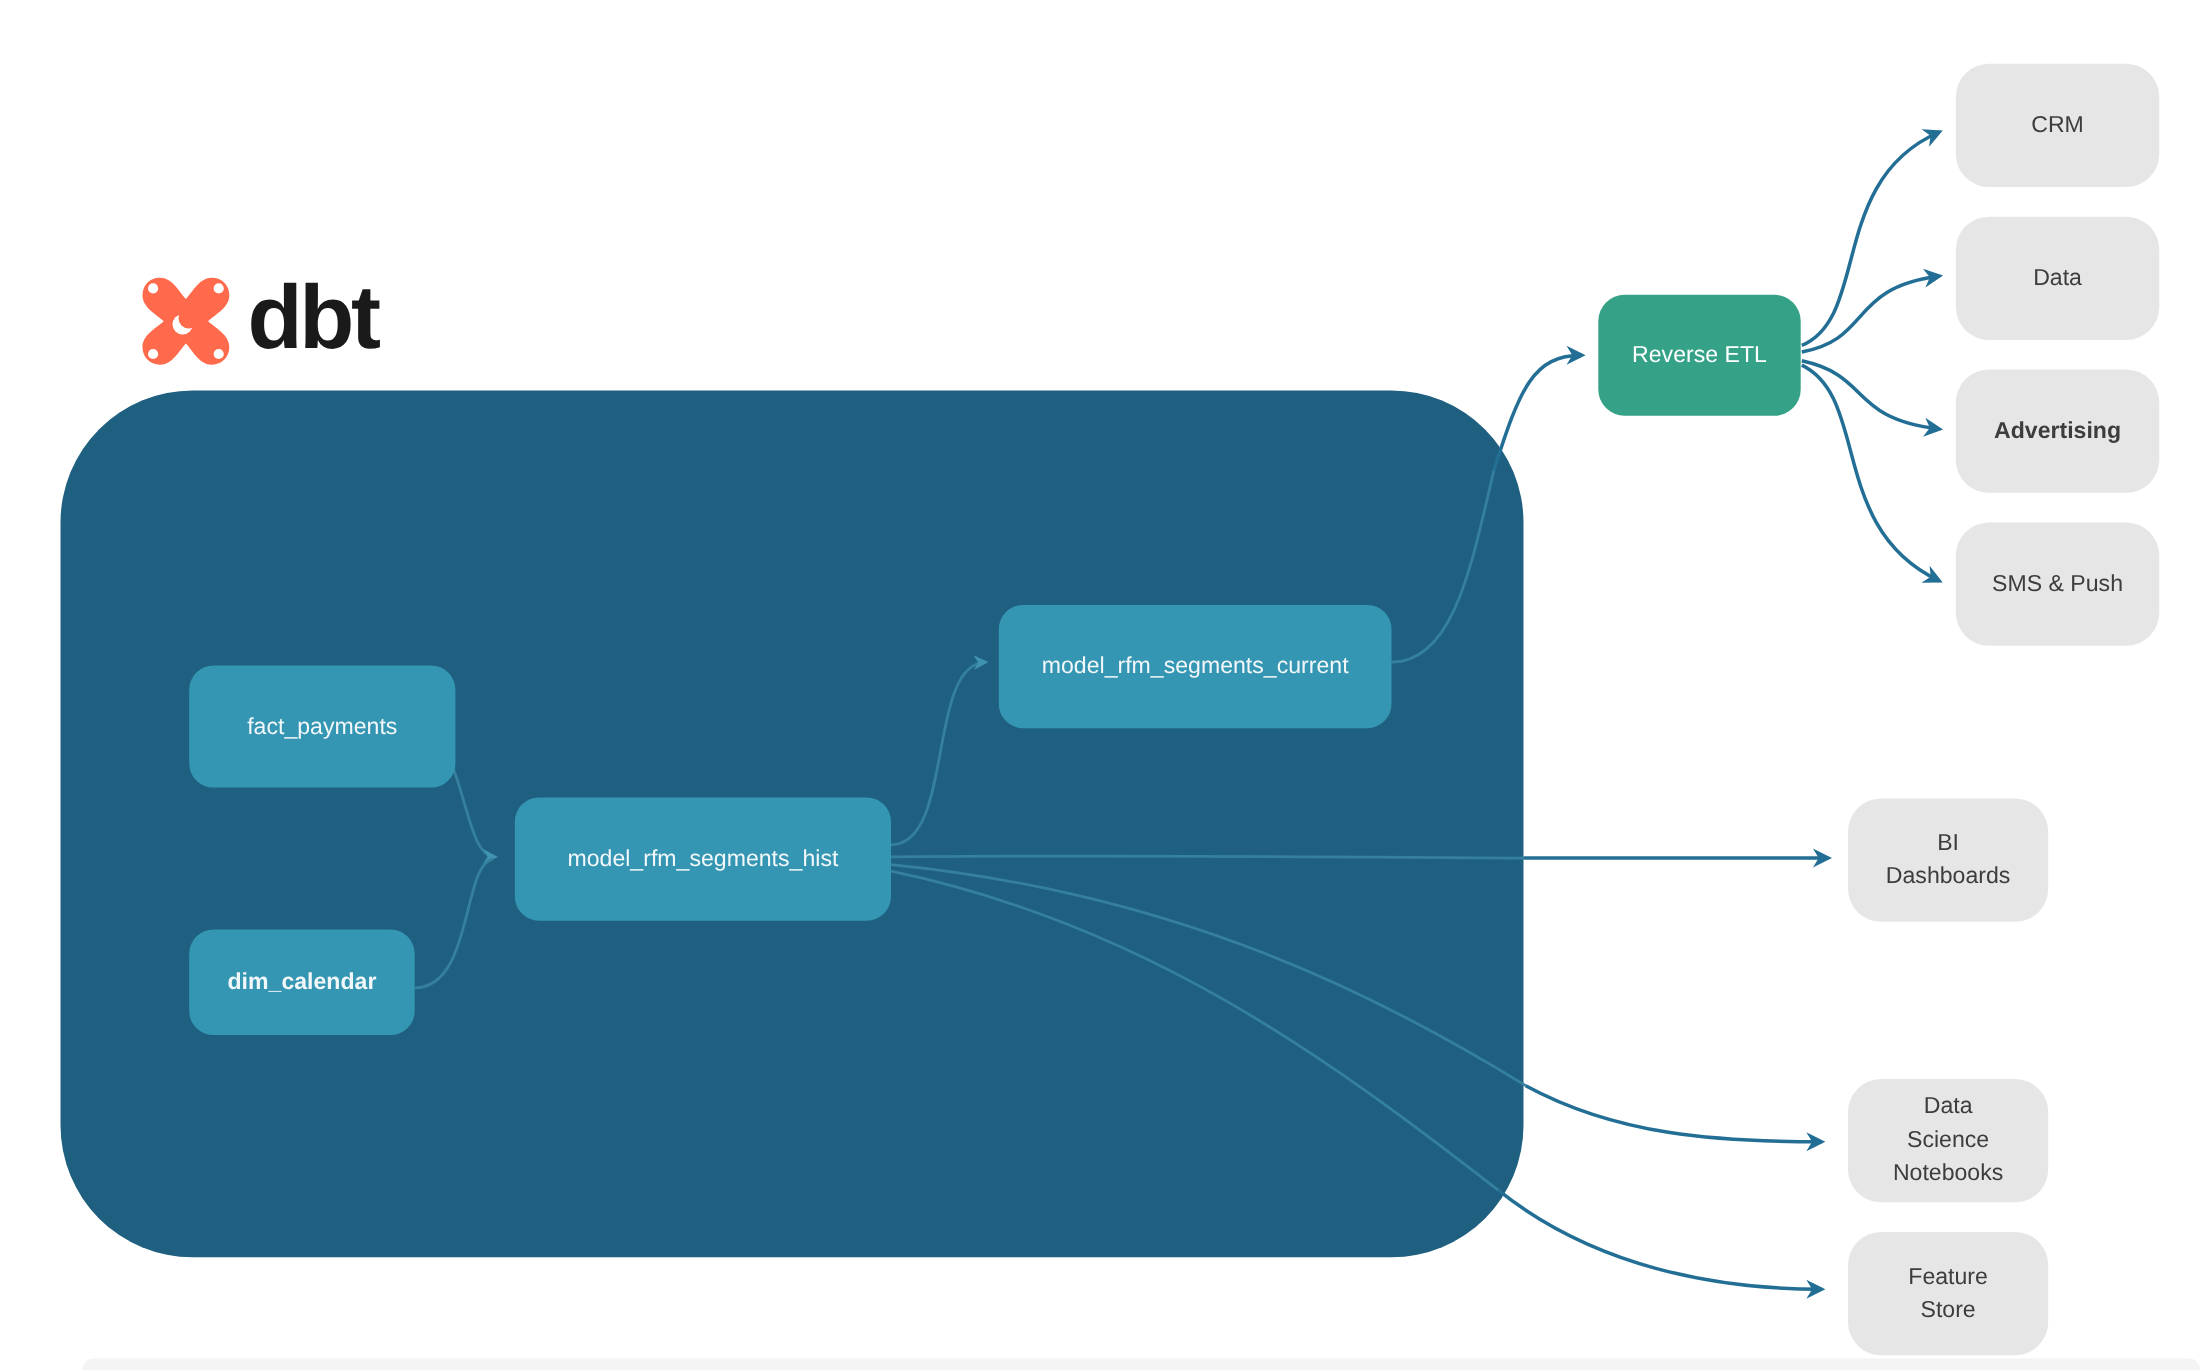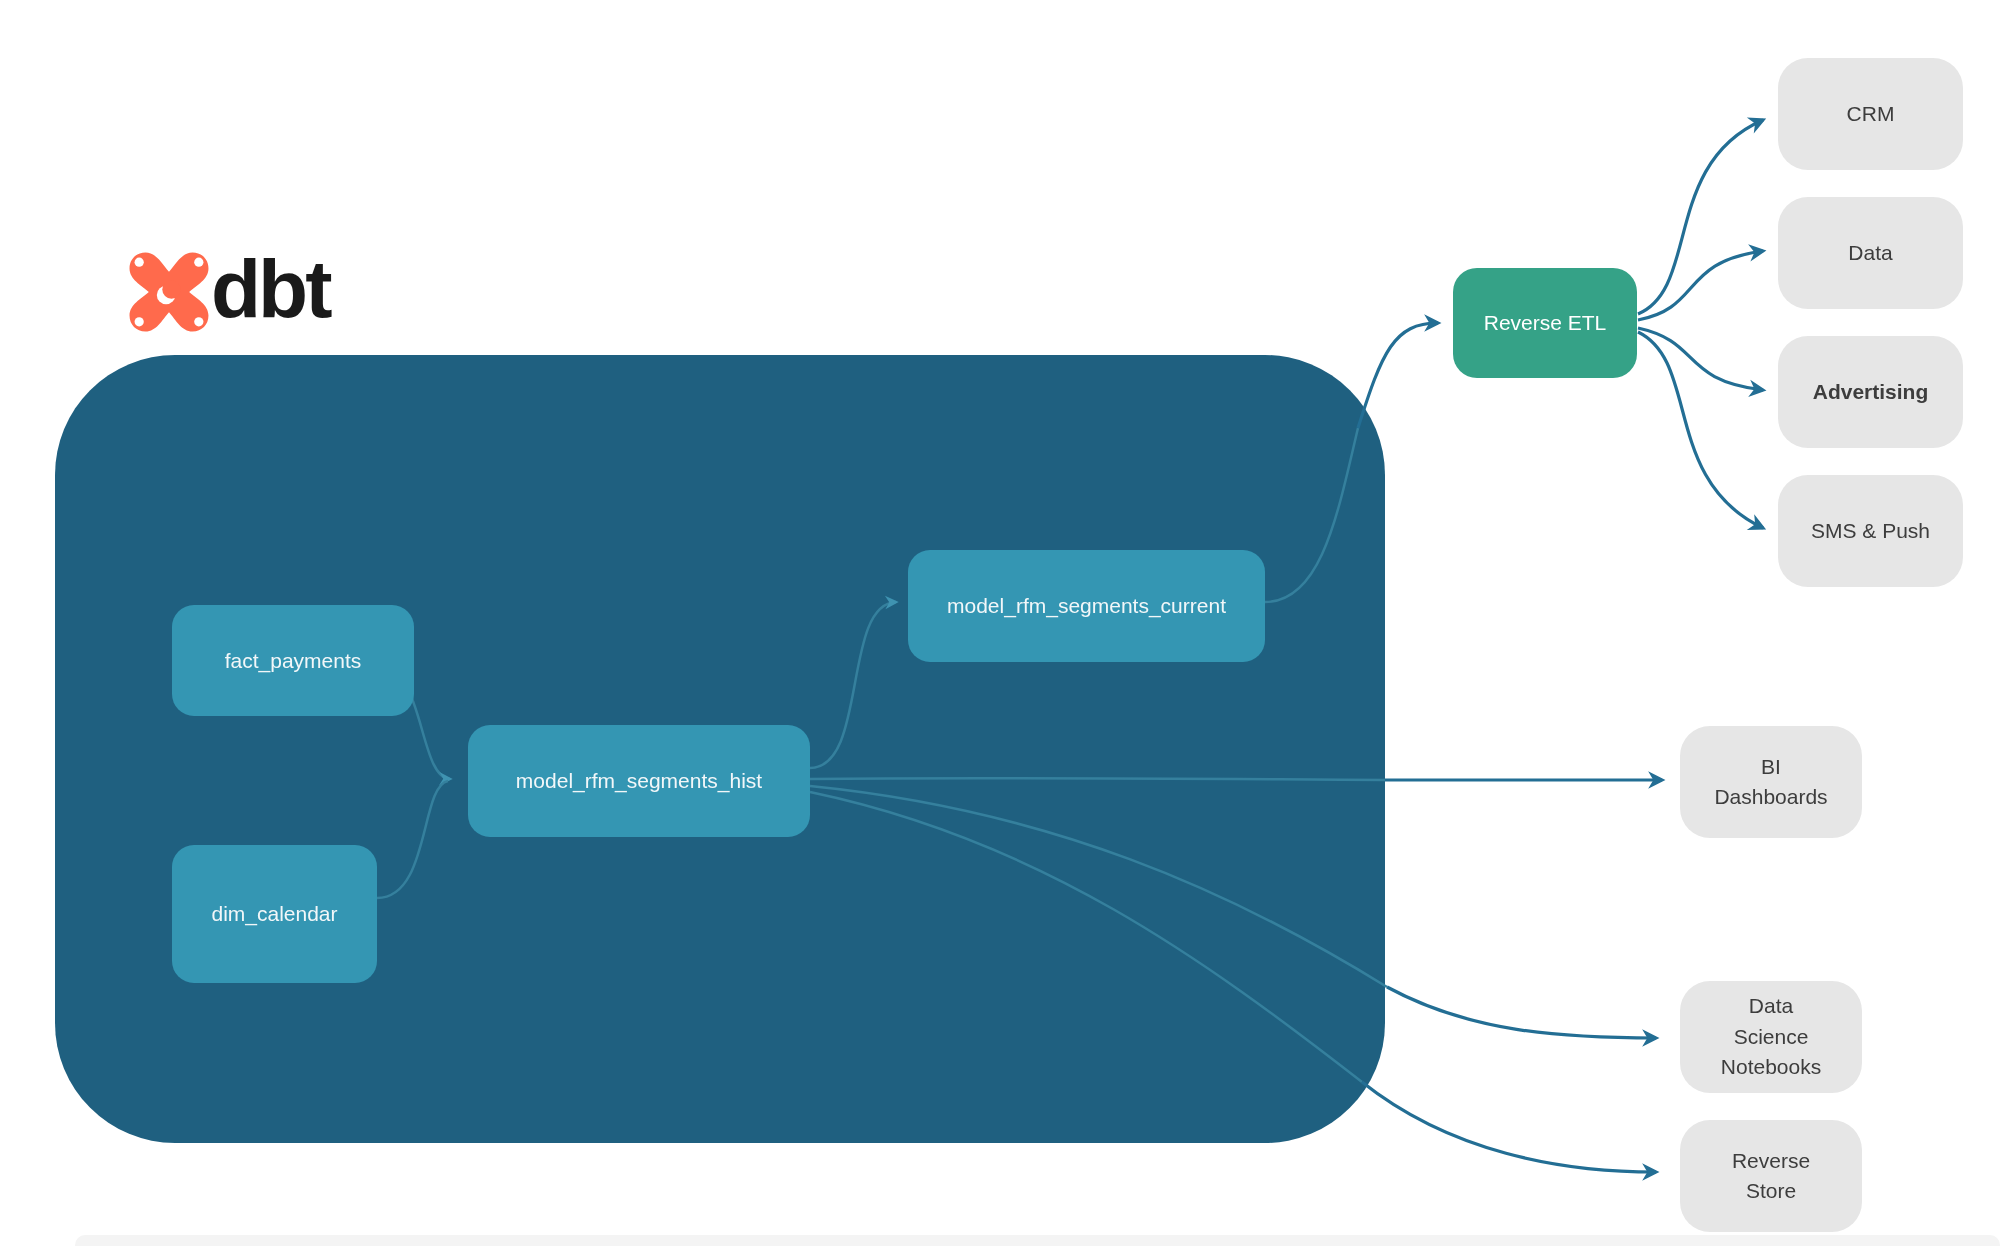--- a/index.html
+++ b/index.html
@@ -5,21 +5,21 @@
   :root{
     --canvas-bg:#ffffff; --container-bg:#1f6080; --node-bg:#3496b3; --node-text:#f2f7f9;
     --green-bg:#35a287; --gray-bg:#e6e6e6; --gray-text:#3d3d3d; --arrow:#236e94;
     --inner-line:#35809d; --logo-orange:#ff6a4c; --logo-text:#1a1a1a; --footer-bg:#f4f4f4;
   }
   *{box-sizing:border-box; margin:0; padding:0;}
   html,body{background:#fff;}
   body{font-family:"Liberation Sans", sans-serif;}
   .canvas{position:relative; width:2000px; height:1246px; background:var(--canvas-bg); overflow:hidden;}
 
-  .logo{position:absolute; left:127px; top:250px; display:flex; align-items:center; gap:0; z-index:5;}
+  .logo{position:absolute; left:127px; top:250px; display:flex; align-items:center; gap:14px; z-index:5;}
   .logo-mark{width:84px; height:84px; display:block;}
   .logo-word{font-size:82px; font-weight:700; letter-spacing:-3px; color:var(--logo-text); line-height:0.95; padding-bottom:6px;}
 
   .container-box{position:absolute; left:55px; top:355px; width:1330px; height:788px;
     background:var(--container-bg); border-radius:120px; z-index:1;}
 
   .edges{position:absolute; left:0; top:0; width:2000px; height:1246px; z-index:2; pointer-events:none;}
   .edge-in{stroke:var(--inner-line); stroke-width:2.5; fill:none;}
   .edge-out{stroke:var(--arrow); stroke-width:3.2; fill:none;}
   .arrowhead-dark{fill:var(--arrow);}
@@ -79,21 +79,21 @@
     <path class="edge-out" d="M1638,332 C1700,362 1662,480 1763,528" marker-end="url(#ah-dark)"></path>
     <path class="edge-out" d="M1385,780 L1662,780" marker-end="url(#ah-dark)"></path>
     <path class="edge-out" d="M1387,987 C1470,1032 1560,1038 1656,1038" marker-end="url(#ah-dark)"></path>
     <path class="edge-out" d="M1362,1082 C1450,1152 1560,1172 1656,1172" marker-end="url(#ah-dark)"></path>
   </svg>
 
   <div class="node node-teal" style="left:172px; top:605px; width:242px; height:111px;">
     <span>fact_payments</span>
   </div>
 
-  <div class="node node-teal" style="left:172px; top:845px; width:205px; height:138px;">
+  <div class="node node-teal" style="left:172px; top:845px; width:205px; height:96px;font-weight:bold;">
     <span>dim_calendar</span>
   </div>
 
   <div class="node node-teal" style="left:908px; top:550px; width:357px; height:112px;">
     <span>model_rfm_segments_current</span>
   </div>
 
   <div class="node node-teal" style="left:468px; top:725px; width:342px; height:112px;">
     <span>model_rfm_segments_hist</span>
   </div>
@@ -120,18 +120,18 @@
 
   <div class="node node-gray" style="left:1680px; top:726px; width:182px; height:112px;">
     <span>BI Dashboards</span>
   </div>
 
   <div class="node node-gray" style="left:1680px; top:981px; width:182px; height:112px;">
     <span>Data Science Notebooks</span>
   </div>
 
   <div class="node node-gray" style="left:1680px; top:1120px; width:182px; height:112px;">
-    <span>Reverse Store</span>
+    <span>Feature Store</span>
   </div>
 
   <div class="footer-band"></div>
 
 </div>
 
 </body></html>

